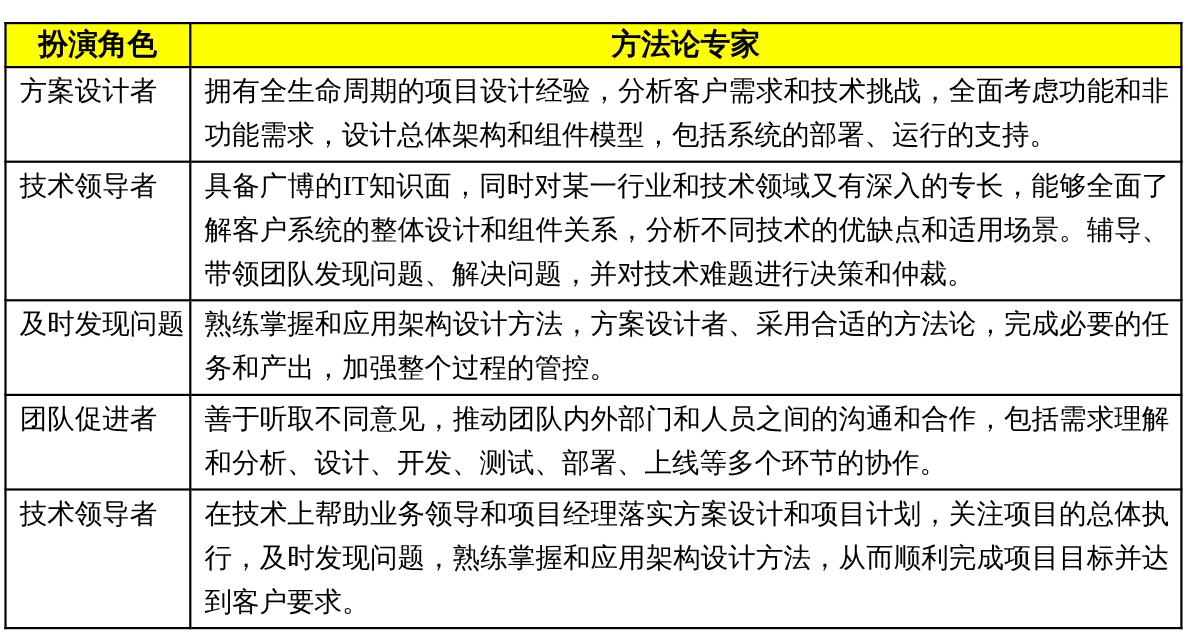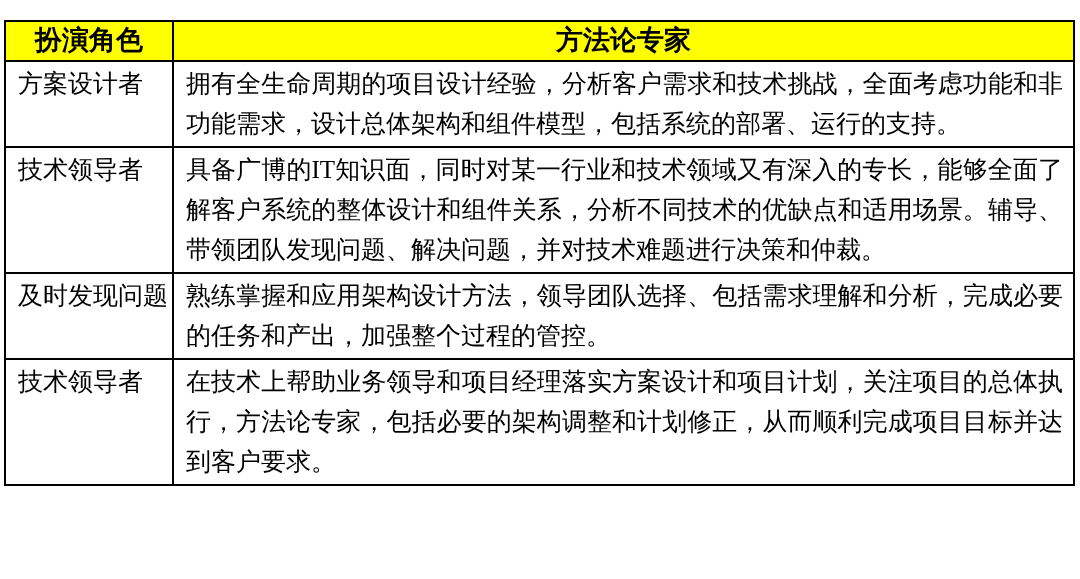--- a/index.html
+++ b/index.html
@@ -71,21 +71,25 @@
       <tr>
         <td class="role-cell">方案设计者</td>
         <td class="ability-cell">拥有全生命周期的项目设计经验，分析客户需求和技术挑战，全面考虑功能和非功能需求，设计总体架构和组件模型，包括系统的部署、运行的支持。</td>
       </tr>
       <tr>
         <td class="role-cell">技术领导者</td>
         <td class="ability-cell">具备广博的IT知识面，同时对某一行业和技术领域又有深入的专长，能够全面了解客户系统的整体设计和组件关系，分析不同技术的优缺点和适用场景。辅导、带领团队发现问题、解决问题，并对技术难题进行决策和仲裁。</td>
       </tr>
       <tr>
         <td class="role-cell">及时发现问题</td>
-        <td class="ability-cell">熟练掌握和应用架构设计方法，领导团队选择、包括需求理解和分析，完成必要的任务和产出，加强整个过程的管控。</td>
+        <td class="ability-cell">熟练掌握和应用架构设计方法，方案设计者、采用合适的方法论，完成必要的任务和产出，加强整个过程的管控。</td>
+      </tr>
+      <tr>
+        <td class="role-cell">团队促进者</td>
+        <td class="ability-cell">善于听取不同意见，推动团队内外部门和人员之间的沟通和合作，包括需求理解和分析、设计、开发、测试、部署、上线等多个环节的协作。</td>
       </tr>
       <tr>
         <td class="role-cell">技术领导者</td>
-        <td class="ability-cell">在技术上帮助业务领导和项目经理落实方案设计和项目计划，关注项目的总体执行，方法论专家，包括必要的架构调整和计划修正，从而顺利完成项目目标并达到客户要求。</td>
+        <td class="ability-cell">在技术上帮助业务领导和项目经理落实方案设计和项目计划，关注项目的总体执行，及时发现问题，熟练掌握和应用架构设计方法，从而顺利完成项目目标并达到客户要求。</td>
       </tr>
     </tbody>
   </table>
 </div>
 
 </body></html>

